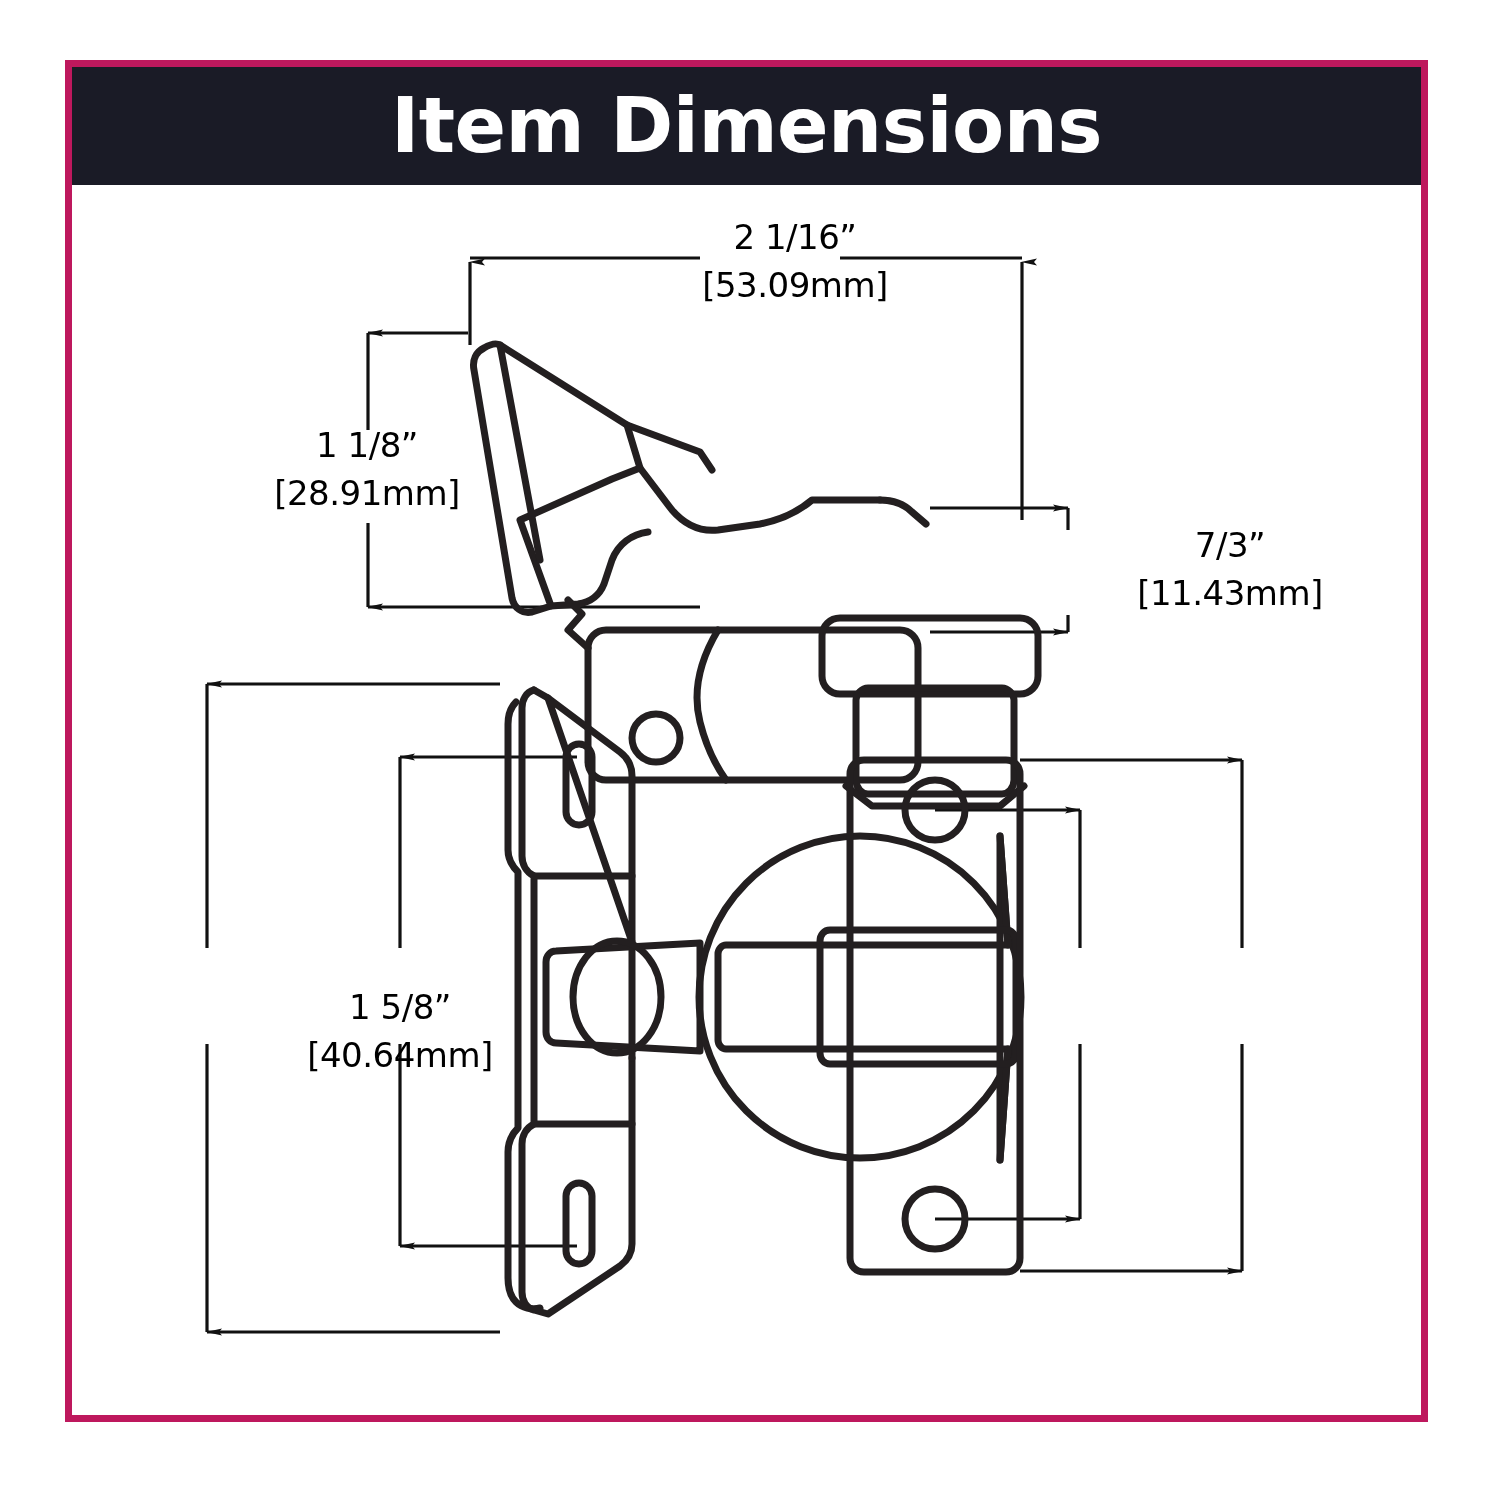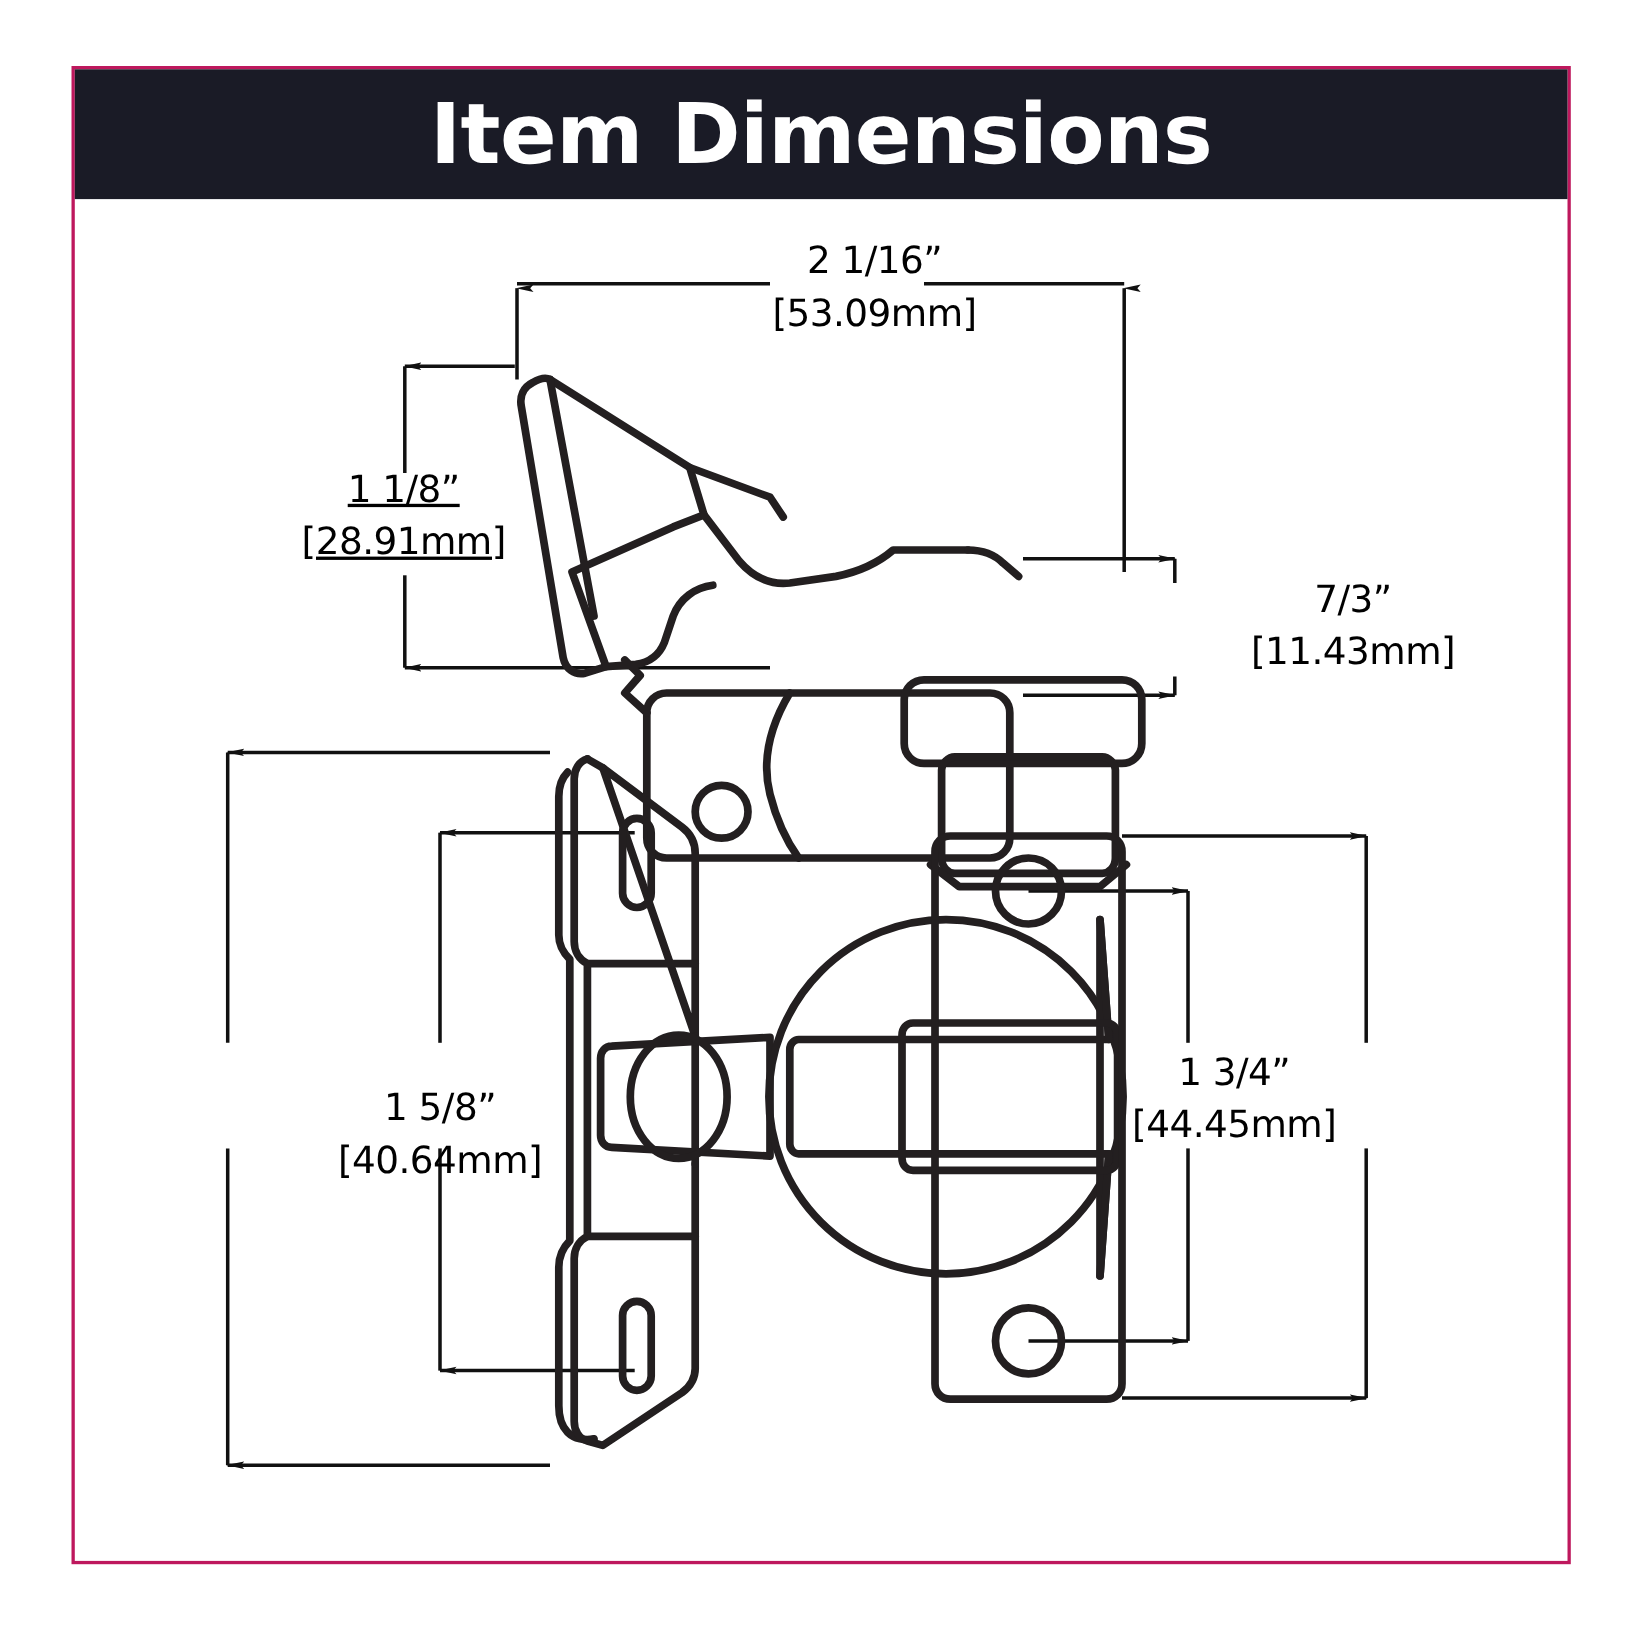--- a/index.html
+++ b/index.html
@@ -16,21 +16,21 @@
     width: 1500px;
     height: 1500px;
     background: #ffffff;
   }
   #frame {
     position: absolute;
     left: 65px;
     top: 60px;
     width: 1363px;
     height: 1362px;
-    border: 3px solid #be185d;
+    border: 7px solid #be185d;
     box-sizing: border-box;
   }
   #header {
     position: absolute;
     left: 0;
     top: 0;
     width: 100%;
     height: 118px;
     background: #1a1b26;
     display: flex;
@@ -242,37 +242,33 @@
     <div id="header">
       <div id="header-title">Item Dimensions</div>
     </div>
   </div>
 
   <div class="dim-label" style="left:600px; top:213px; width:390px;">
     <div>2 1/16”</div>
     <div>[53.09mm]</div>
   </div>
 
-  <div class="dim-label" style="left:248px; top:421px; width:238px;text-decoration:underline;">
+  <div class="dim-label" style="left:248px; top:421px; width:238px;">
     <div>1 1/8”</div>
     <div>[28.91mm]</div>
   </div>
 
   <div class="dim-label" style="left:1091px; top:521px; width:278px;">
     <div>7/3”</div>
     <div>[11.43mm]</div>
   </div>
 
   <div class="dim-label" style="left:112px; top:951px; width:190px;">
   </div>
 
   <div class="dim-label" style="left:300px; top:951px; width:200px;margin-top:32px;">
     <div>1 5/8”</div>
     <div>[40.64mm]</div>
   </div>
 
-  <div class="dim-label" style="left:1022px; top:951px; width:200px;">
-    <div>1 3/4”</div>
-    <div>[44.45mm]</div>
-  </div>
 
 
 </div>
 
 </body></html>

